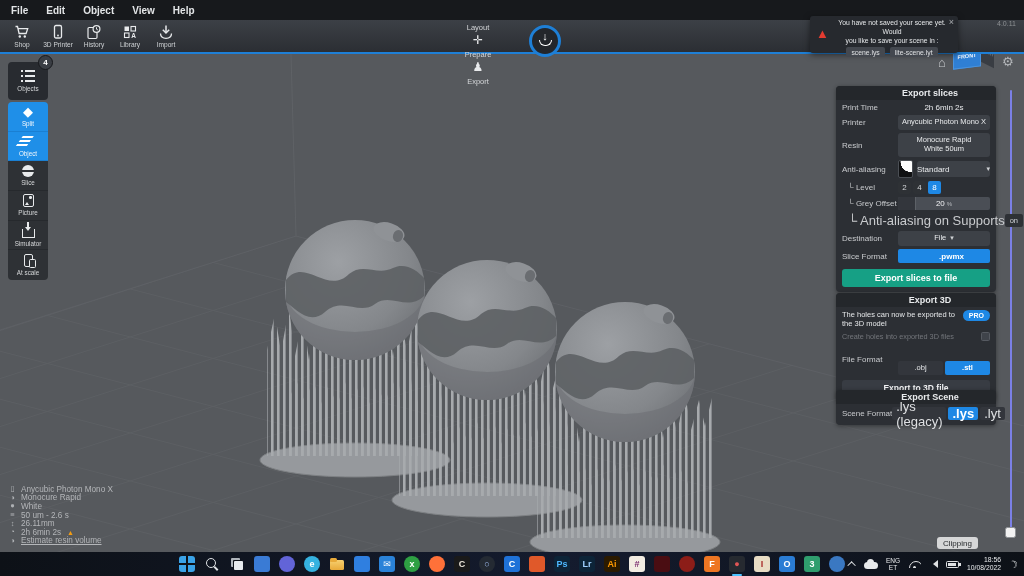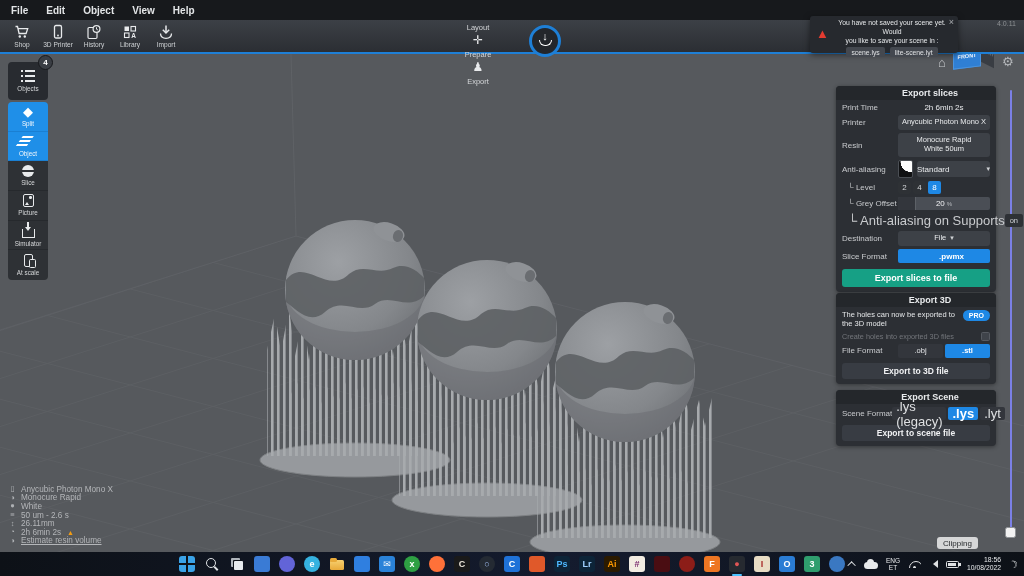--- a/index.html
+++ b/index.html
@@ -118,21 +118,21 @@
   .onoff{width:92px;display:flex;justify-content:flex-end;gap:2px;}
   .oo{height:13px;padding:0 5px;border-radius:2px;font-size:7.5px;display:flex;align-items:center;}
   .oo.on{background:#2e3135;color:#cfd2d5;}
   .oo.off{background:#737373;color:#fff;padding-left:6px;}
   .accent-btn{width:92px;height:14px;background:#1e88e5;border-radius:2px;color:#fff;font-size:8px;font-weight:bold;display:flex;align-items:center;justify-content:center;padding-left:15px;}
   .big-btn{margin:6px 6px 0 6px;height:18px;background:#16a085;border-radius:3px;color:#fff;font-size:9px;font-weight:bold;display:flex;align-items:center;justify-content:center;}
   .dark-btn{margin:5px 6px 0 6px;height:16px;background:#383c43;border-radius:3px;color:#f0f1f3;font-size:8.5px;font-weight:bold;display:flex;align-items:center;justify-content:center;}
   .protext{flex:1;font-size:7.5px;color:#e4e6e8;line-height:1.25;padding-right:4px;}
   .probadge{background:#1e88e5;color:#fff;font-size:7px;font-weight:bold;border-radius:7px;padding:2px 6px;}
   .checkbox{width:9px;height:9px;background:#3f434a;border:1px solid #565a61;border-radius:1.5px;}
-  .ff-wrap{width:92px;display:flex;gap:2px;}
+  .ff-wrap{width:92px;display:flex;gap:2px;margin-top:17px;}
   .ff{flex:1;height:14px;border-radius:2px;background:#33363c;color:#e4e6e8;font-size:7.5px;display:flex;align-items:center;justify-content:center;}
   .ff.sel{background:#1e88e5;color:#fff;font-weight:bold;}
   .sf-wrap{display:flex;gap:2px;}
   .sf{height:13px;border-radius:2px;background:#33363c;color:#dfe1e3;font-size:13px;display:flex;align-items:center;justify-content:center;padding:0 4px;}
   .sf.sel{background:#1e88e5;color:#fff;font-weight:bold;}
 
   
   #status{position:absolute;left:8px;top:485px;z-index:9;}
   .sline{display:flex;align-items:center;gap:4px;height:8.6px;}
   .sline .sic{width:9px;font-size:7.5px;color:#aeb1b4;text-align:center;line-height:8px;}
@@ -455,21 +455,20 @@
 <div class="panel" id="panel-scene">
   <div class="phead">Export Scene</div>
   <div class="prow">
     <span class="plabel">Scene Format</span>
     <span class="sf-wrap">
       <span class="sf">.lys (legacy)</span>
       <span class="sf sel">.lys</span>
       <span class="sf">.lyt</span>
     </span>
   </div>
-  <div class="dark-btn">Export to scene file</div>
 </div>
 
 <div id="status">
   <div class="sline">
       <span class="sic">▯</span>
       <span class="stx">Anycubic Photon Mono X</span>
     </div>
   <div class="sline">
       <span class="sic">◑</span>
       <span class="stx">Monocure Rapid</span>

